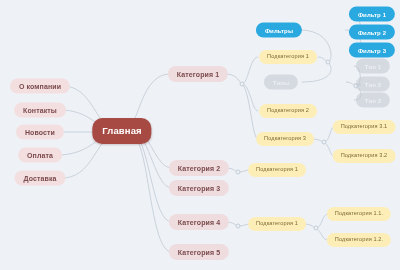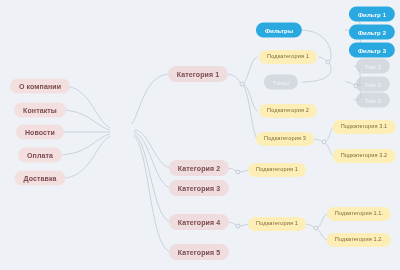--- a/index.html
+++ b/index.html
@@ -150,20 +150,23 @@
 
       <path d="M226,222 C 234,222 236,226 238,226"></path>
       <path d="M238,226 C 244,226 246,224 250,224"></path>
 
       <path d="M304,224 C 312,224 314,228 316,228"></path>
       <path d="M316,228 C 322,228 322,214 328,214"></path>
       <path d="M316,228 C 322,232 322,240 328,240"></path>
     </g>
   </svg>
 
+  <div class="node node-root" style="left:122px; top:131px;">
+    <span>Главная</span>
+  </div>
 
   <div class="node node-pink" style="left:40px; top:86px;">
     <span>О компании</span>
   </div>
   <div class="node node-pink" style="left:40px; top:110px;">
     <span>Контакты</span>
   </div>
   <div class="node node-pink" style="left:40px; top:132px;">
     <span>Новости</span>
   </div>

